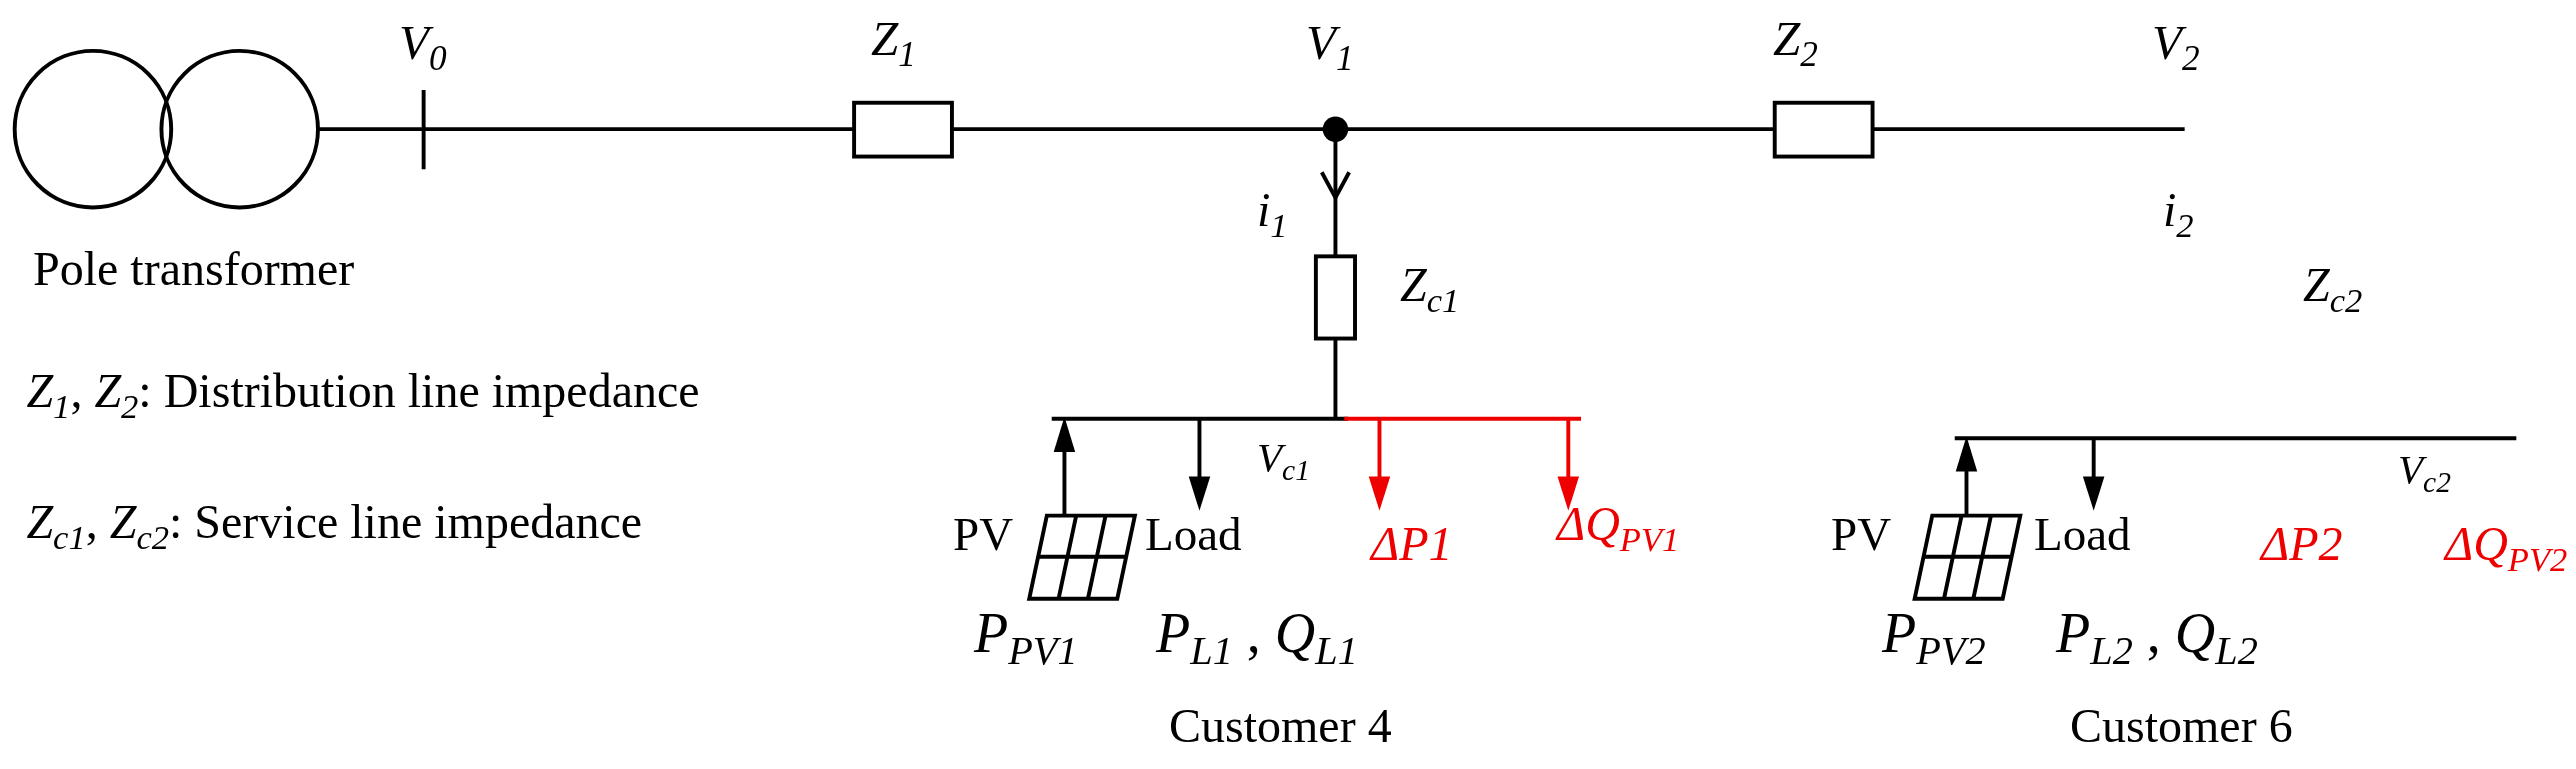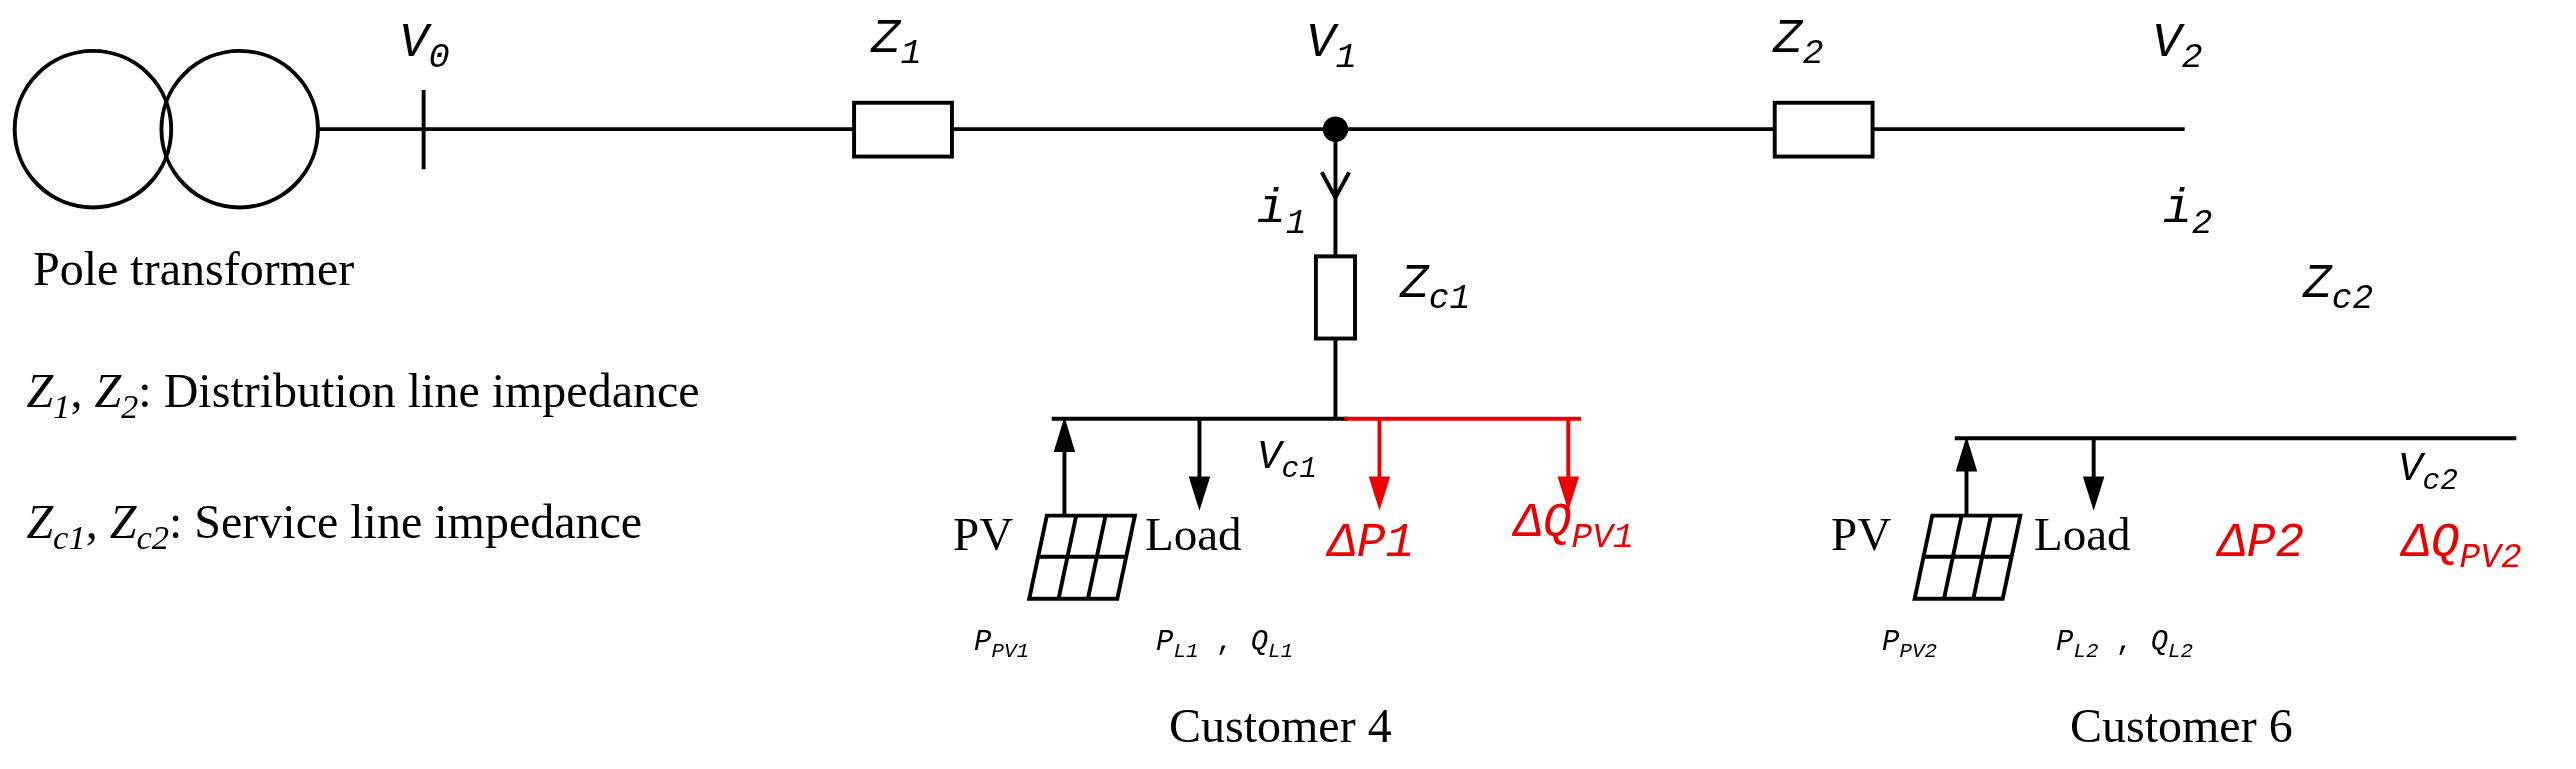--- a/index.html
+++ b/index.html
@@ -11,28 +11,28 @@
     font-family: "Liberation Serif", serif;
     overflow: hidden;
   }
   .stage svg { position: absolute; left: 0; top: 0; }
   .lbl {
     position: absolute;
     color: #000000;
     white-space: nowrap;
     line-height: 1.08;
   }
-  .var { font-style: italic; font-family: Liberation Mono, monospace; }
+  .var { font-style: italic; }
   .it  { font-style: italic; }
   .rm  { font-style: normal; }
-  .red { color: #ee0000; }
+  .red { color: #ee0000; margin-left: 43px; }
   .fs50 { font-size: 49px; }
   .fs48 { font-size: 47px; }
   .fs46 { font-size: 48px; }
-  .fs44 { font-size: 29px; margin-top: 24px; }
+  .fs44 { font-size: 56px; }
   .fs42 { font-size: 41px; }
   sub { font-size: 0.72em; line-height: 0; }
 </style>
 </head>
 <body>
 
 <div class="stage">
 
   <svg width="2576" height="770" viewBox="0 0 2633 787">
 

